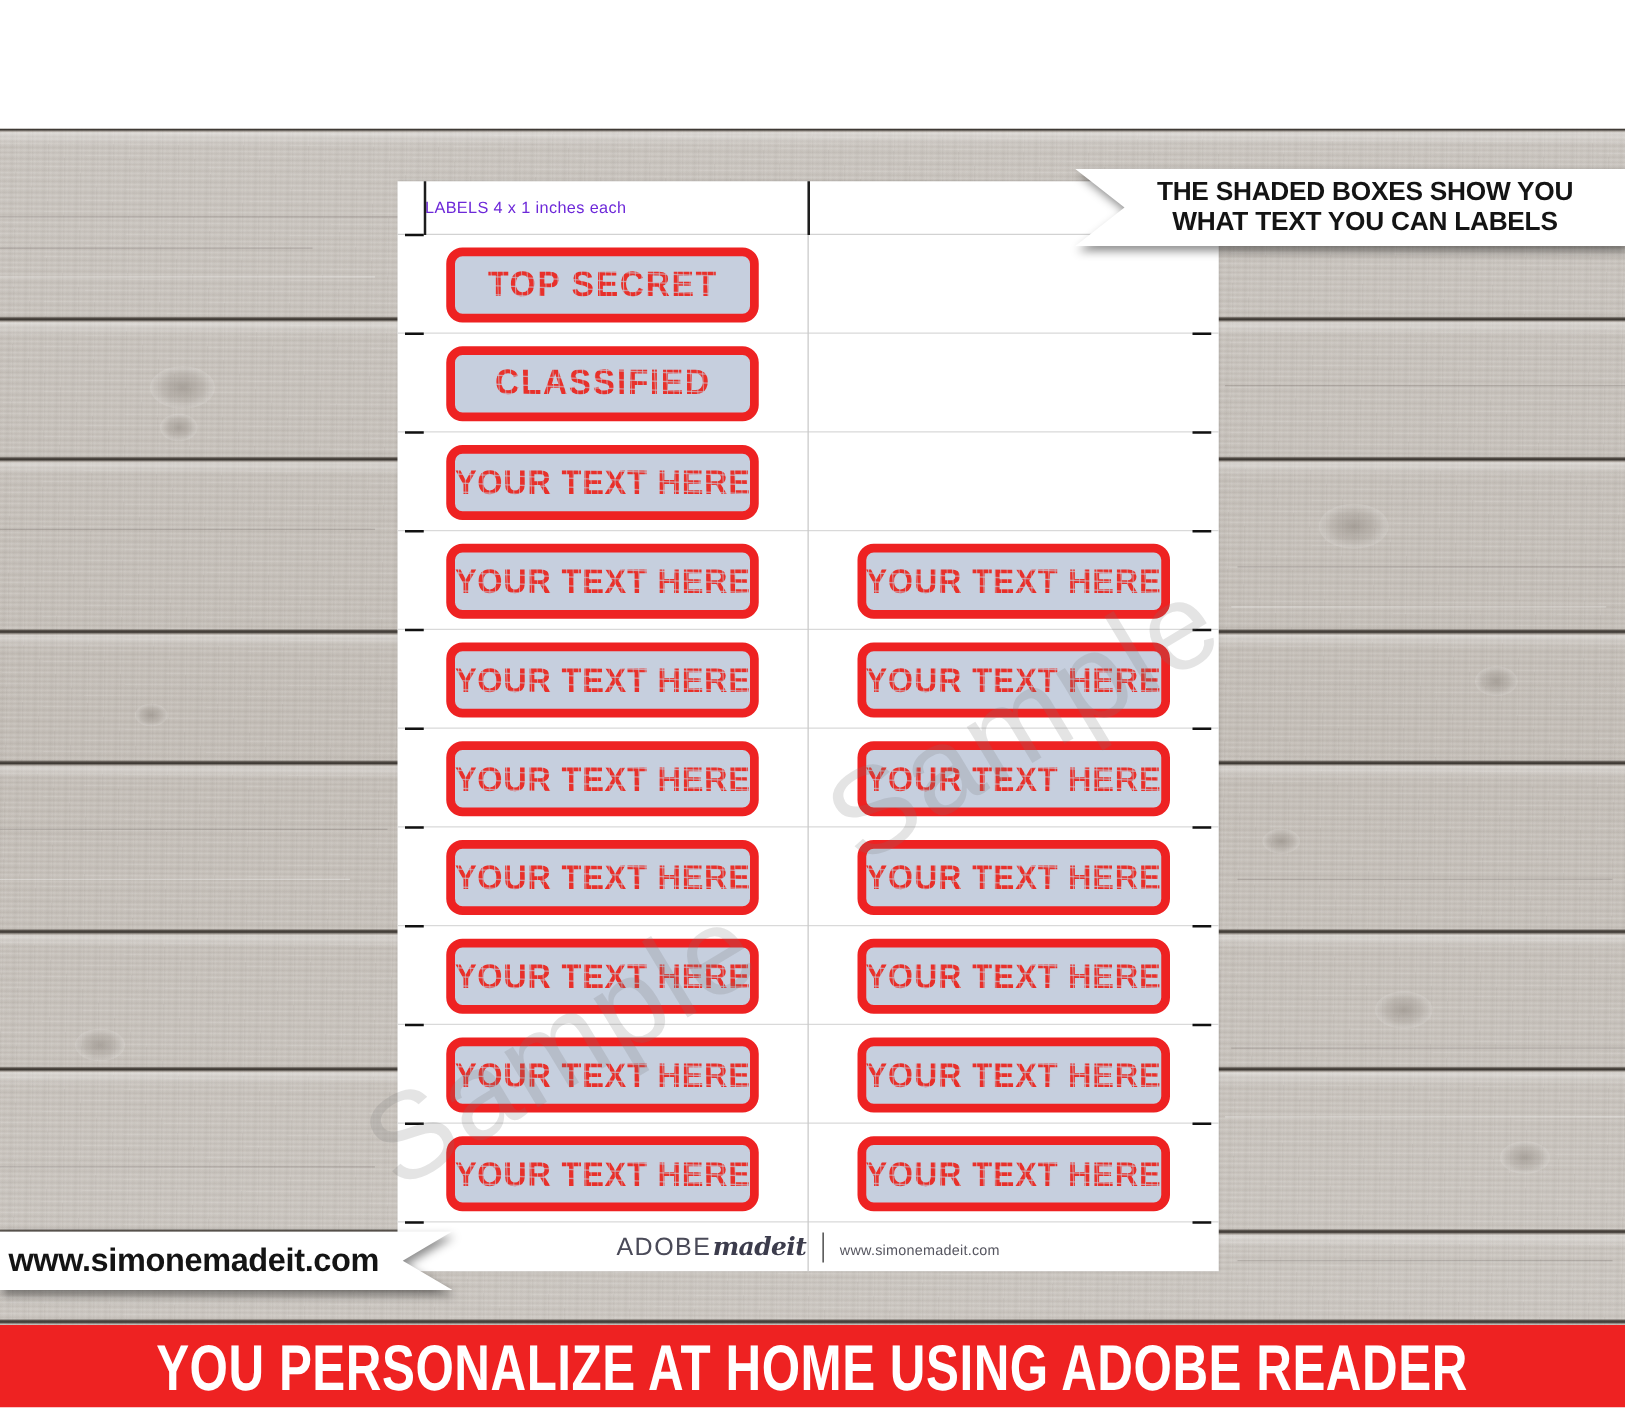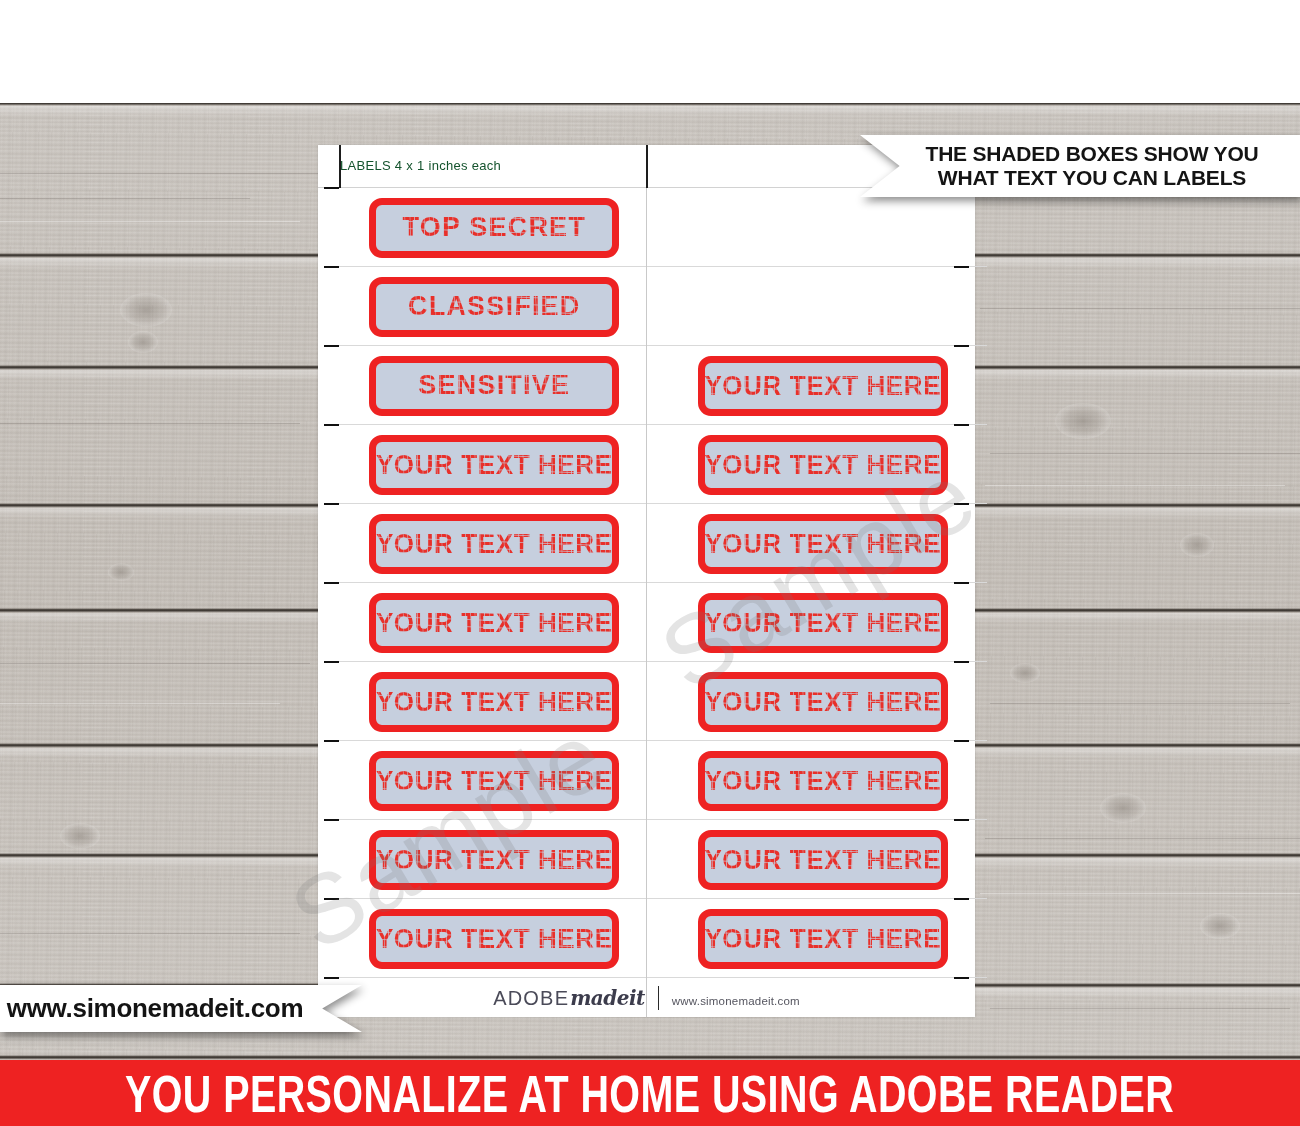--- a/index.html
+++ b/index.html
@@ -145,21 +145,21 @@
     left: 0; top: 0;
     width: 657px; height: 43px;
     border-bottom: 1px solid #d2d2d2;
   }
   .sheet-header-text {
     position: absolute;
     left: 22px; top: 13px;
     font-family: "Liberation Sans", sans-serif;
     font-size: 13px;
     font-weight: 400;
-    color: #14532d;
+    color: #6d28d9;
     letter-spacing: 0.3px;
     white-space: nowrap;
   }
   
   .col-divider {
     position: absolute;
     top: 0; left: 328px;
     width: 1px; height: 872px;
     background: #c9c9c9;
     z-index: 12;
@@ -175,21 +175,21 @@
     position: absolute;
     top: 0; left: 21px;
     width: 2px; height: 43px;
     background: #1d1d1d;
     z-index: 13;
   }
 
   
   .label-grid {
     position: absolute;
-    left: 12px; top: 43px;
+    left: 0; top: 43px;
     width: 657px; height: 790px;
   }
   .label-row {
     position: relative;
     height: 79px;
     width: 657px;
     border-bottom: 1px solid #d9d9d9;
     display: flex;
   }
   .label-row:last-child { border-bottom: 1px solid #d9d9d9; }
@@ -446,25 +446,20 @@
         <div class="label-row">
           <div class="label-cell">
             <div class="label-box">
               <span class="label-text">CLASSIFIED</span>
             </div>
           </div>
         </div>
         <div class="label-row">
           <div class="label-cell">
             <div class="label-box">
-              <span class="label-text">SENSITIVE</span>
-            </div>
-          </div>
-          <div class="label-cell">
-            <div class="label-box">
               <span class="label-text long">YOUR TEXT HERE</span>
             </div>
           </div>
         </div>
         <div class="label-row">
           <div class="label-cell">
             <div class="label-box">
               <span class="label-text long">YOUR TEXT HERE</span>
             </div>
           </div>

